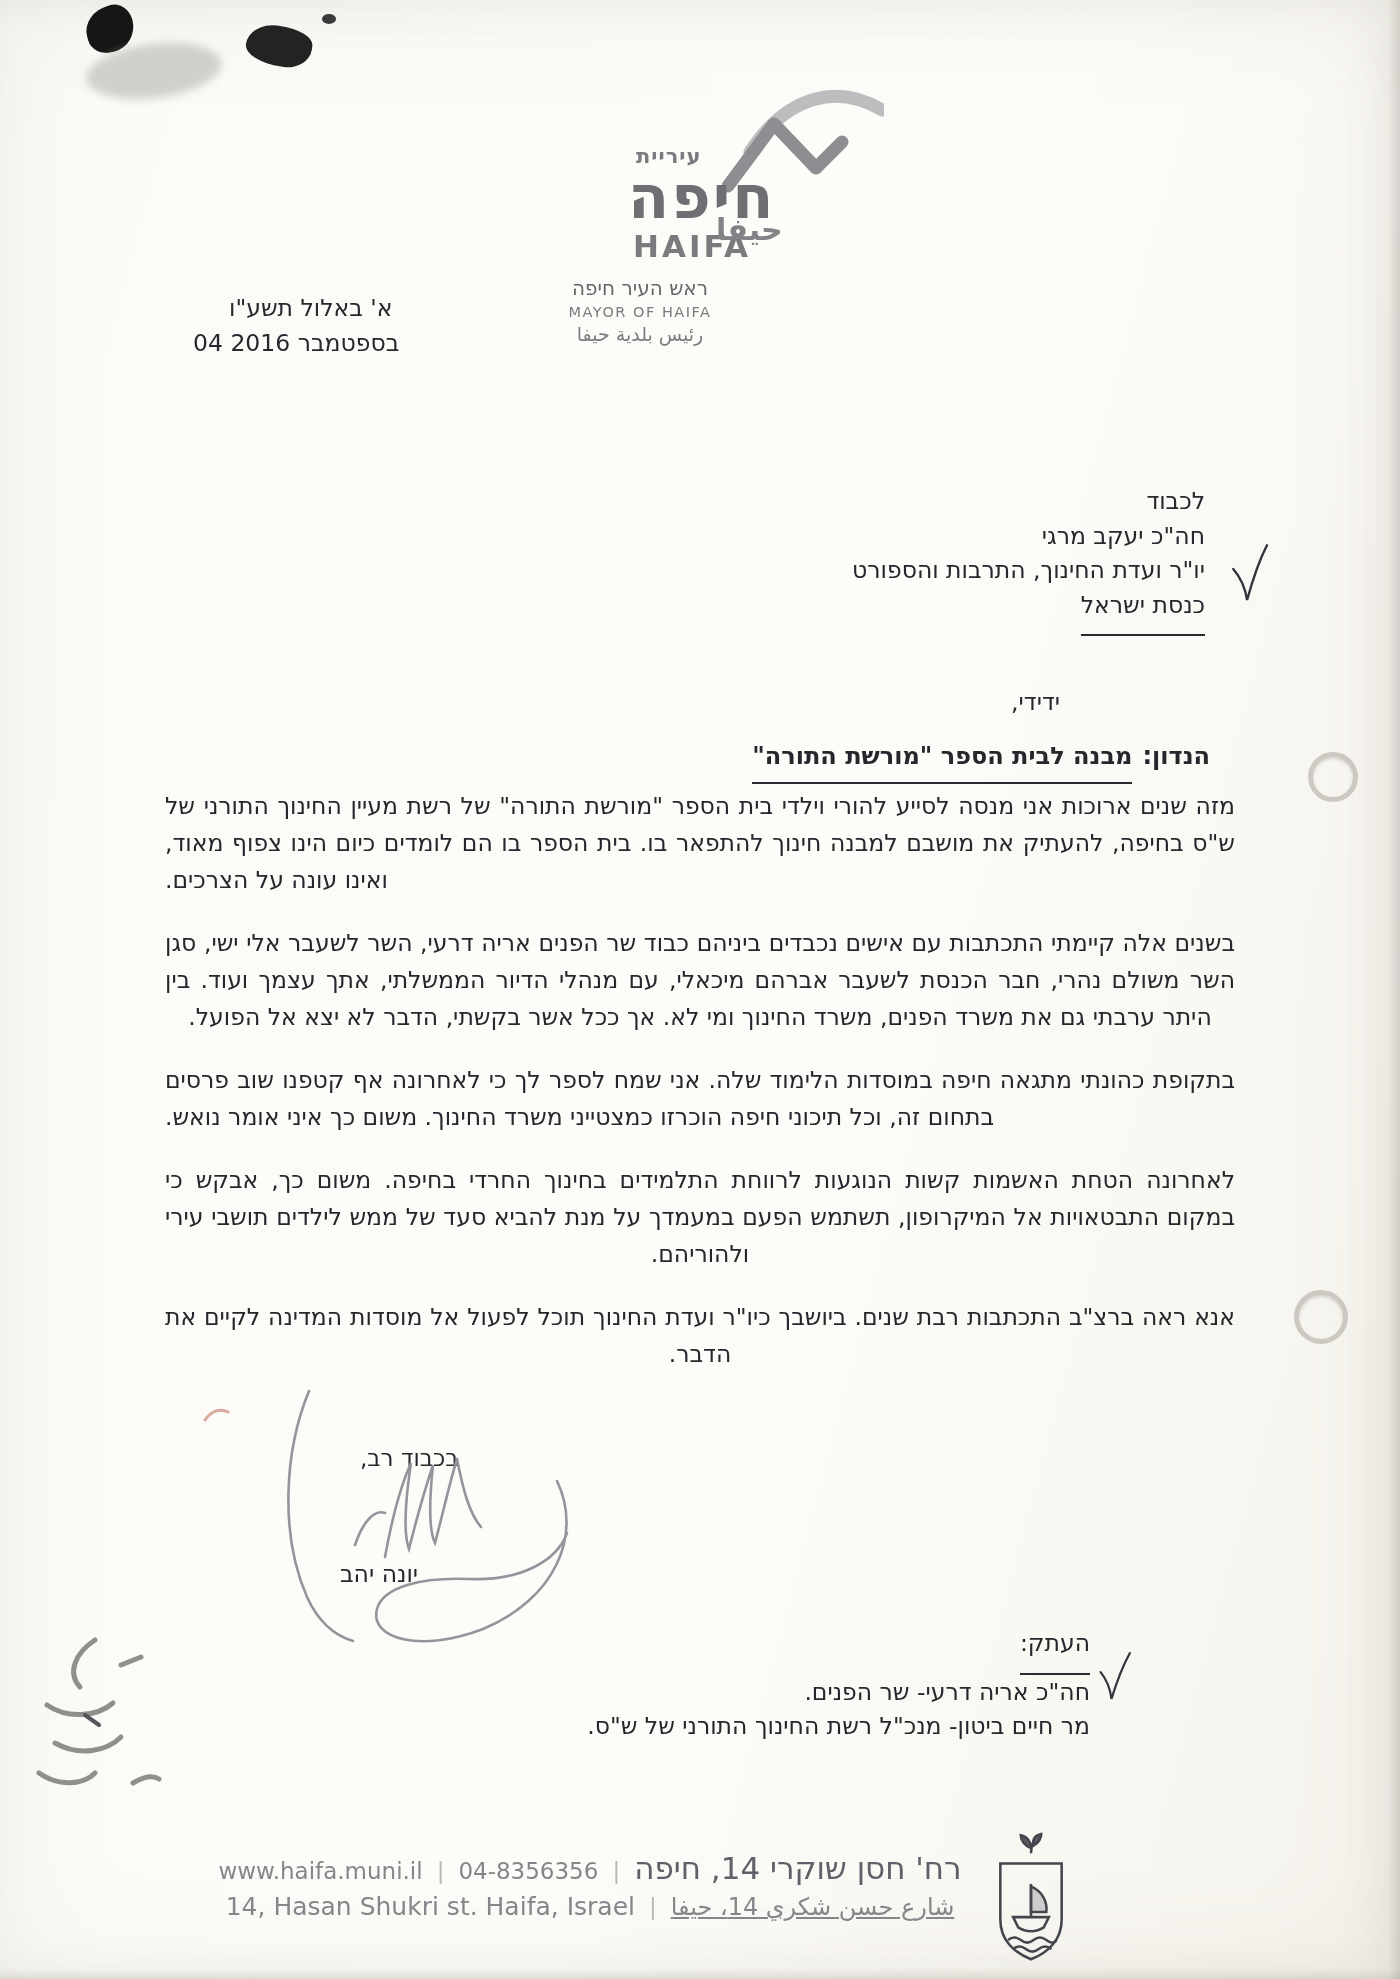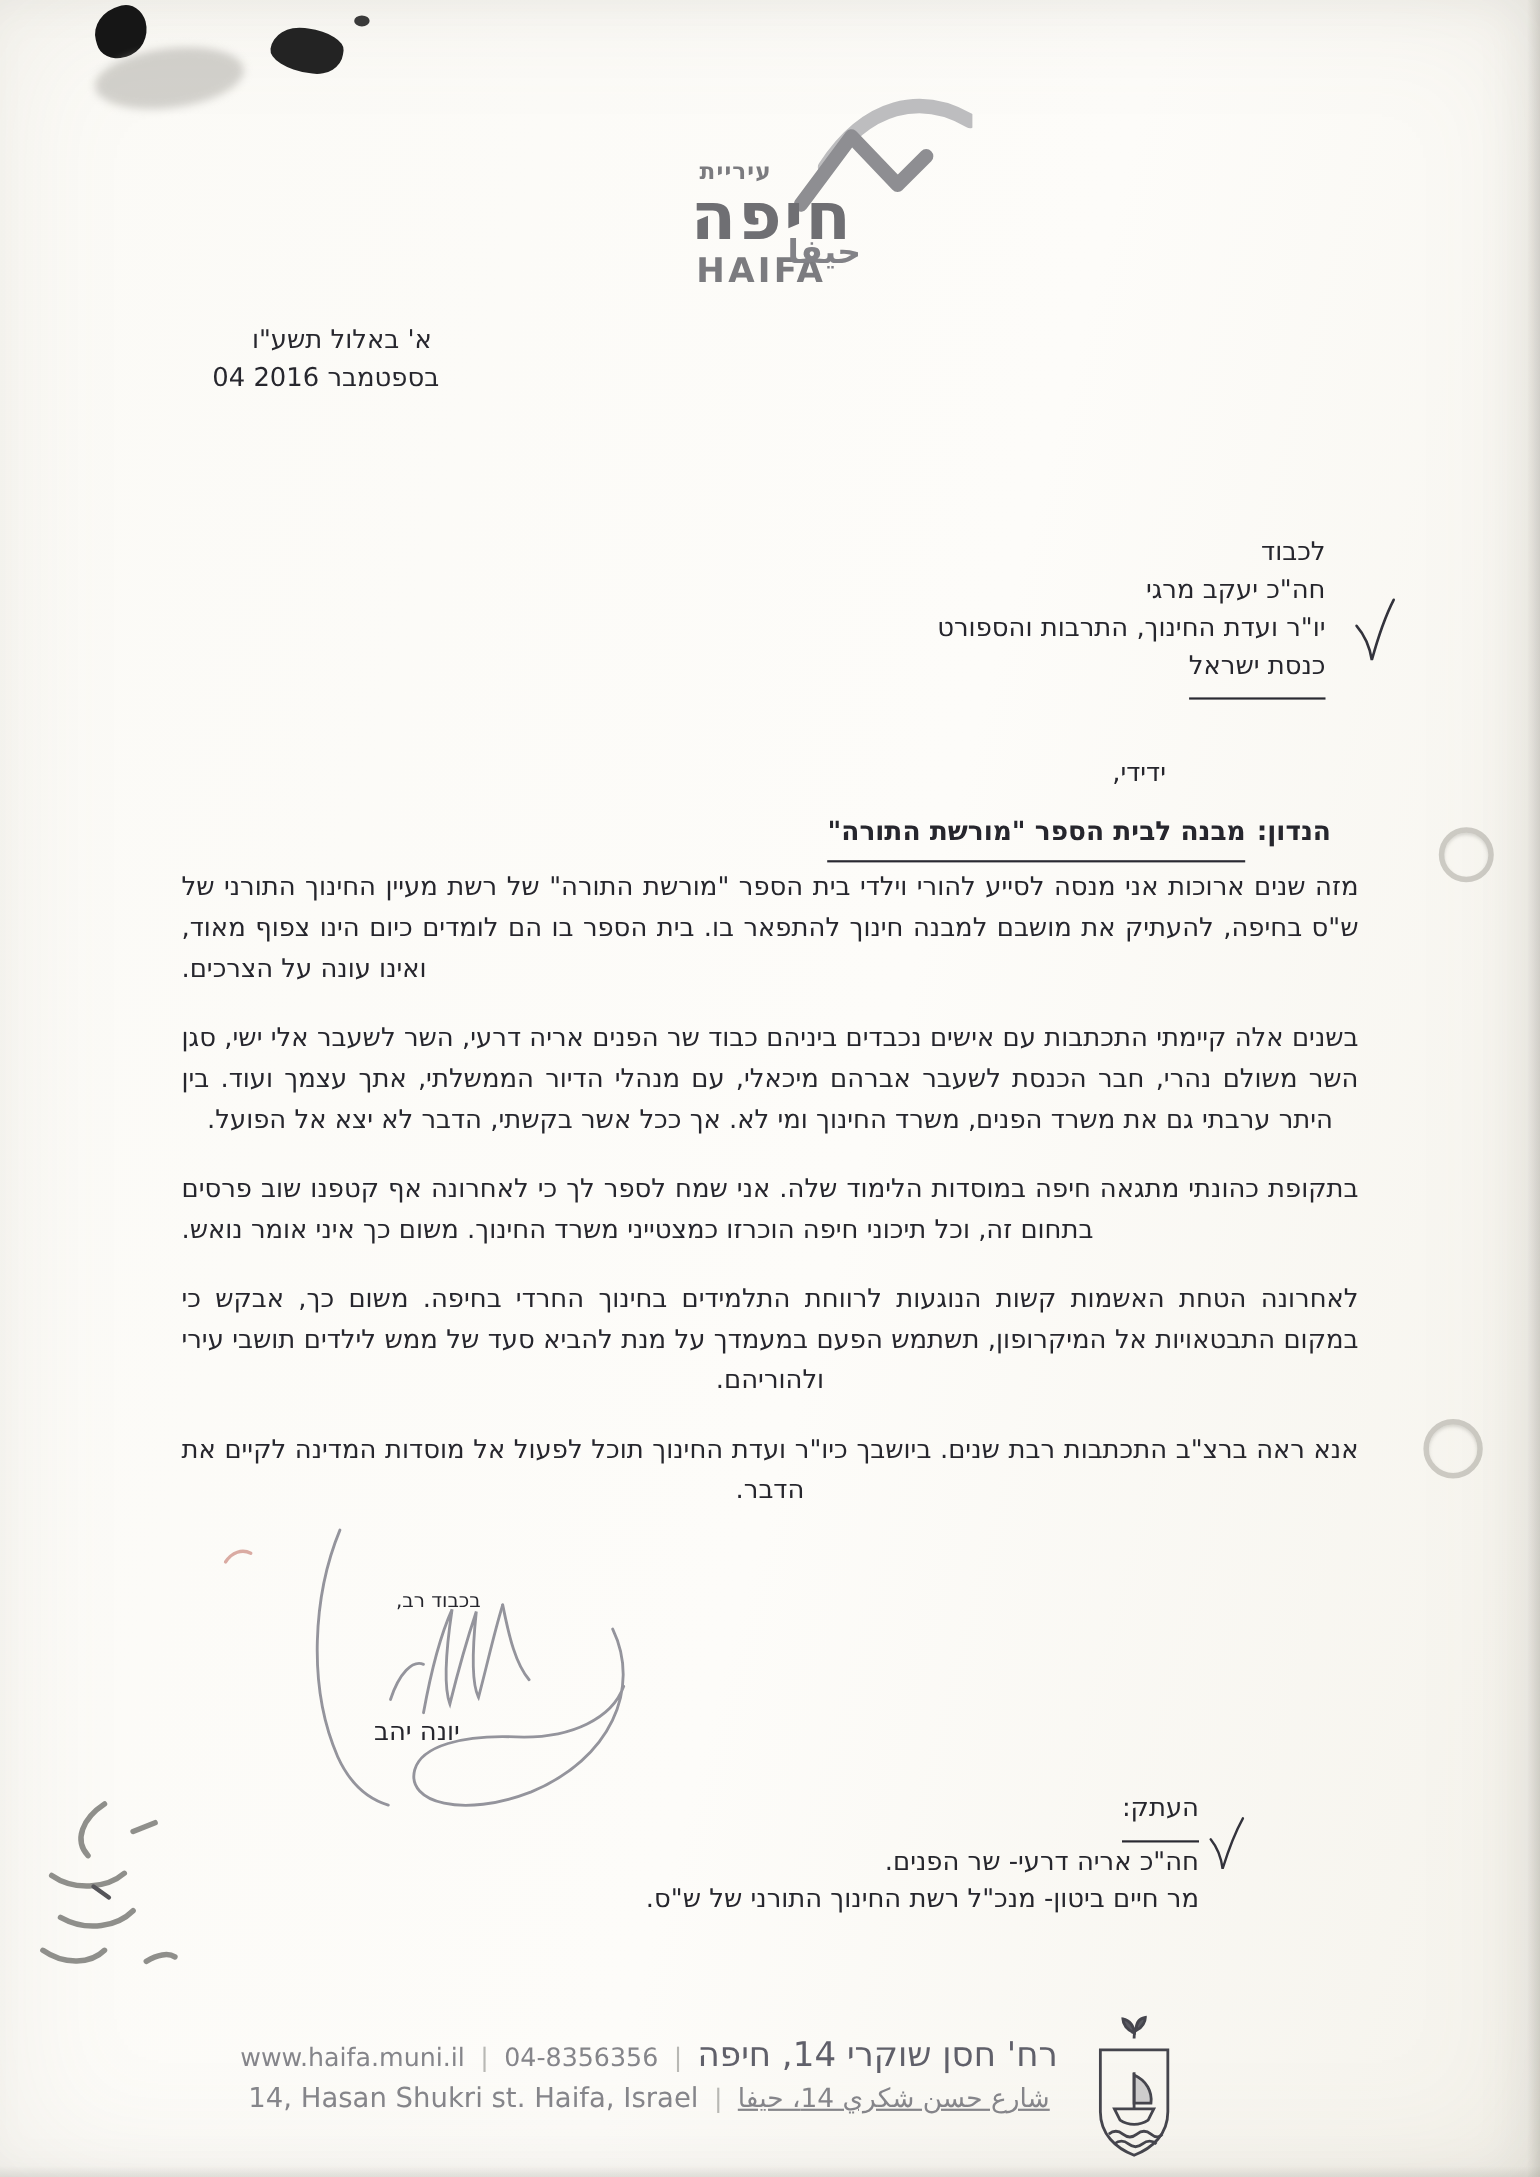--- a/index.html
+++ b/index.html
@@ -30,21 +30,21 @@
   .underline-ink{display:inline-block;border-bottom:2px solid #2a2a32;padding-bottom:12px;}
   
   .greeting{right:340px;top:688px;font-size:23.5px;direction:rtl;}
   .subject{right:190px;top:742px;direction:rtl;display:flex;gap:10px;font-size:24px;font-weight:bold;}
   
   .body-block{left:165px;top:788px;width:1070px;direction:rtl;text-align:justify;font-size:23.5px;line-height:37px;}
   .body-block p{margin:0 0 26px 0;}
   .last-left{text-align-last:left;}
   .last-center{text-align-last:center;}
   
-  .closing{left:360px;top:1445px;font-size:18px;direction:rtl;}
+  .closing{left:360px;top:1445px;font-size:23px;direction:rtl;}
   .sig-name{left:340px;top:1560px;font-size:23.5px;direction:rtl;}
   
   .copies{right:310px;top:1626px;direction:rtl;text-align:right;font-size:23.5px;line-height:34.5px;}
   
   .footer{left:150px;top:1850px;width:880px;text-align:center;direction:ltr;}
   .footer-row{display:flex;justify-content:center;align-items:baseline;gap:14px;white-space:nowrap;}
   .f-web,.f-phone{font-size:23px;color:#85858a;}
   .f-he{font-size:31px;color:#60606a;direction:rtl;}
   .f-en{font-size:25px;color:#85858a;}
   .f-ar{font-size:24px;color:#85858a;direction:rtl;text-decoration:underline;}
@@ -73,20 +73,25 @@
 
   <svg class="abs" style="left:722px;top:84px;" width="162" height="118" viewBox="0 0 162 118">
     <path d="M28 68 C66 10 116 0 160 26" stroke="#bdbdbf" stroke-width="13" fill="none" stroke-linecap="round"></path>
     <path d="M6 102 L52 40 L94 84 L120 58" stroke="#8e8e92" stroke-width="13" fill="none" stroke-linejoin="round" stroke-linecap="round"></path>
   </svg>
   <div class="abs logo-muni">עיריית</div>
   <div class="abs logo-city-he">חיפה</div>
   <div class="abs logo-latin">HAIFA</div>
   <div class="abs logo-ar">حيفا</div>
 
+  <div class="abs mayor-block">
+    <div class="mayor-he">ראש העיר חיפה</div>
+    <div class="mayor-en">MAYOR OF HAIFA</div>
+    <div class="mayor-ar">رئيس بلدية حيفا</div>
+  </div>
 
   <div class="abs date-block">
     <div class="date-he">א' באלול תשע"ו</div>
     <div class="date-greg">04 בספטמבר 2016</div>
   </div>
 
   <div class="abs recipient">
     <div>לכבוד</div>
     <div>חה"כ יעקב מרגי</div>
     <div>יו"ר ועדת החינוך, התרבות והספורט</div>

